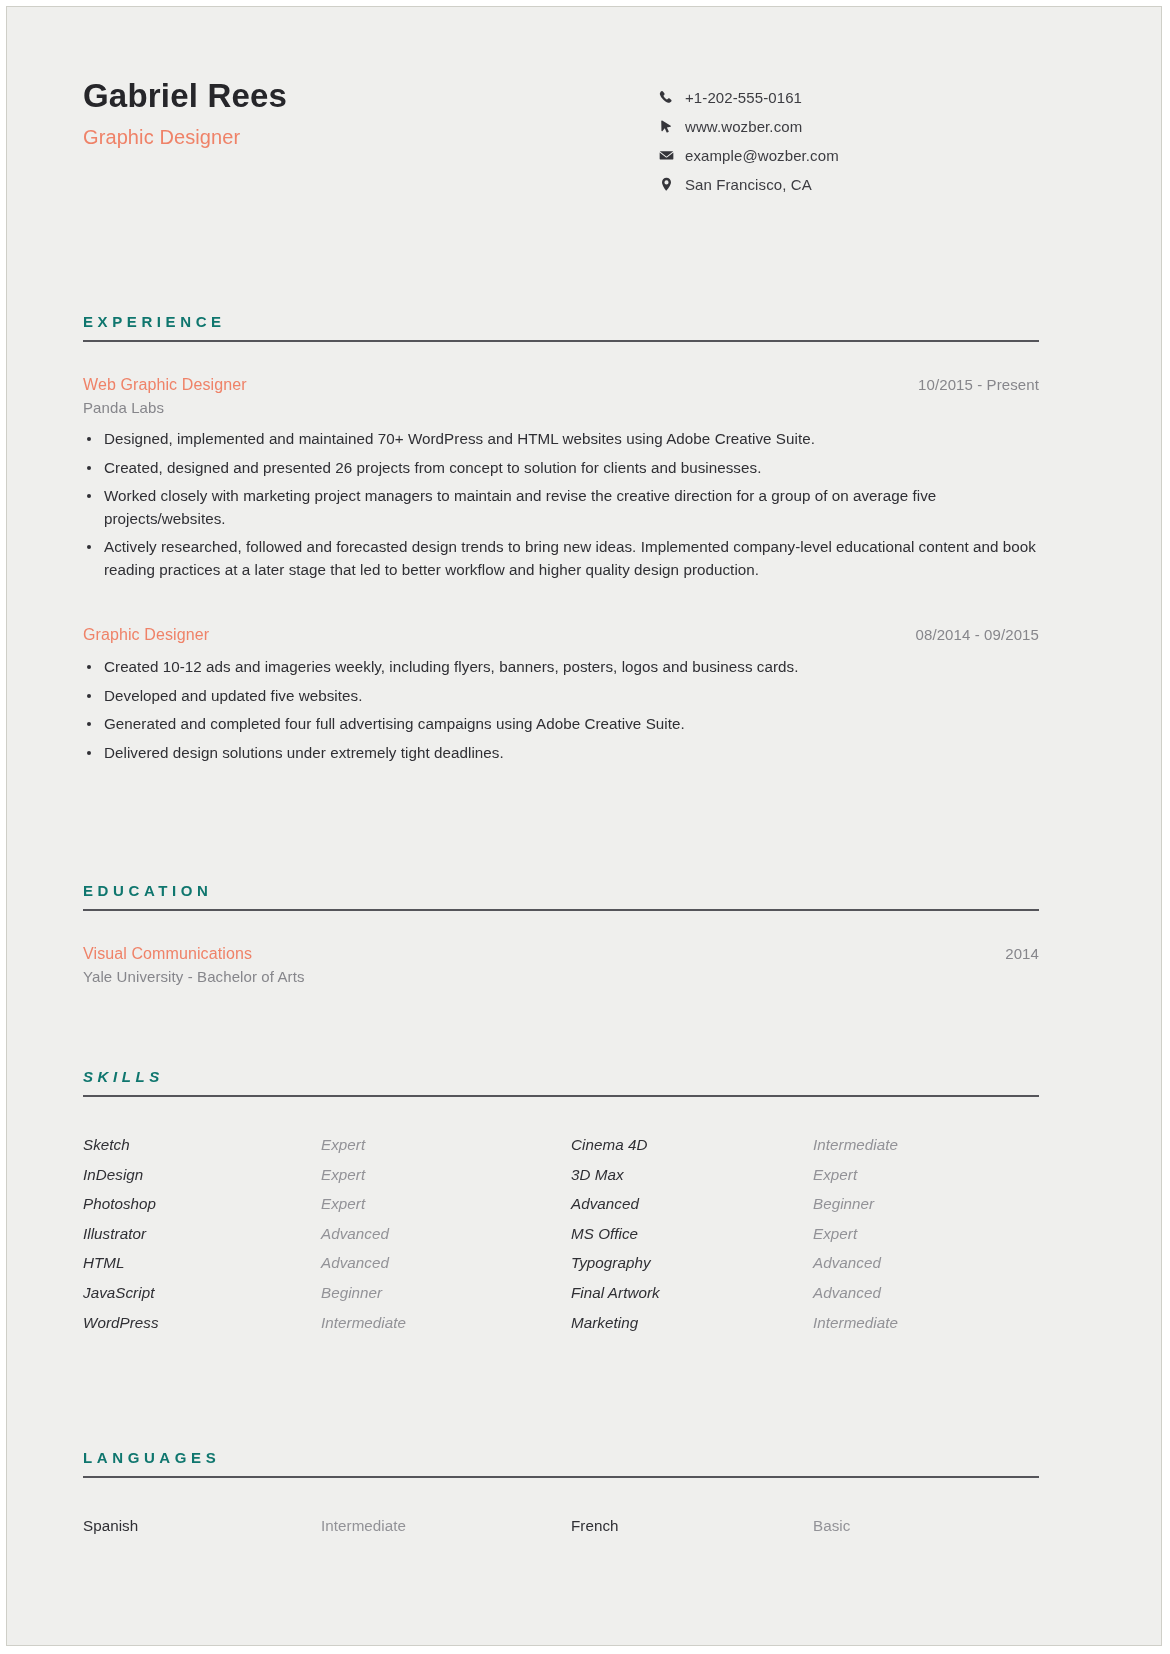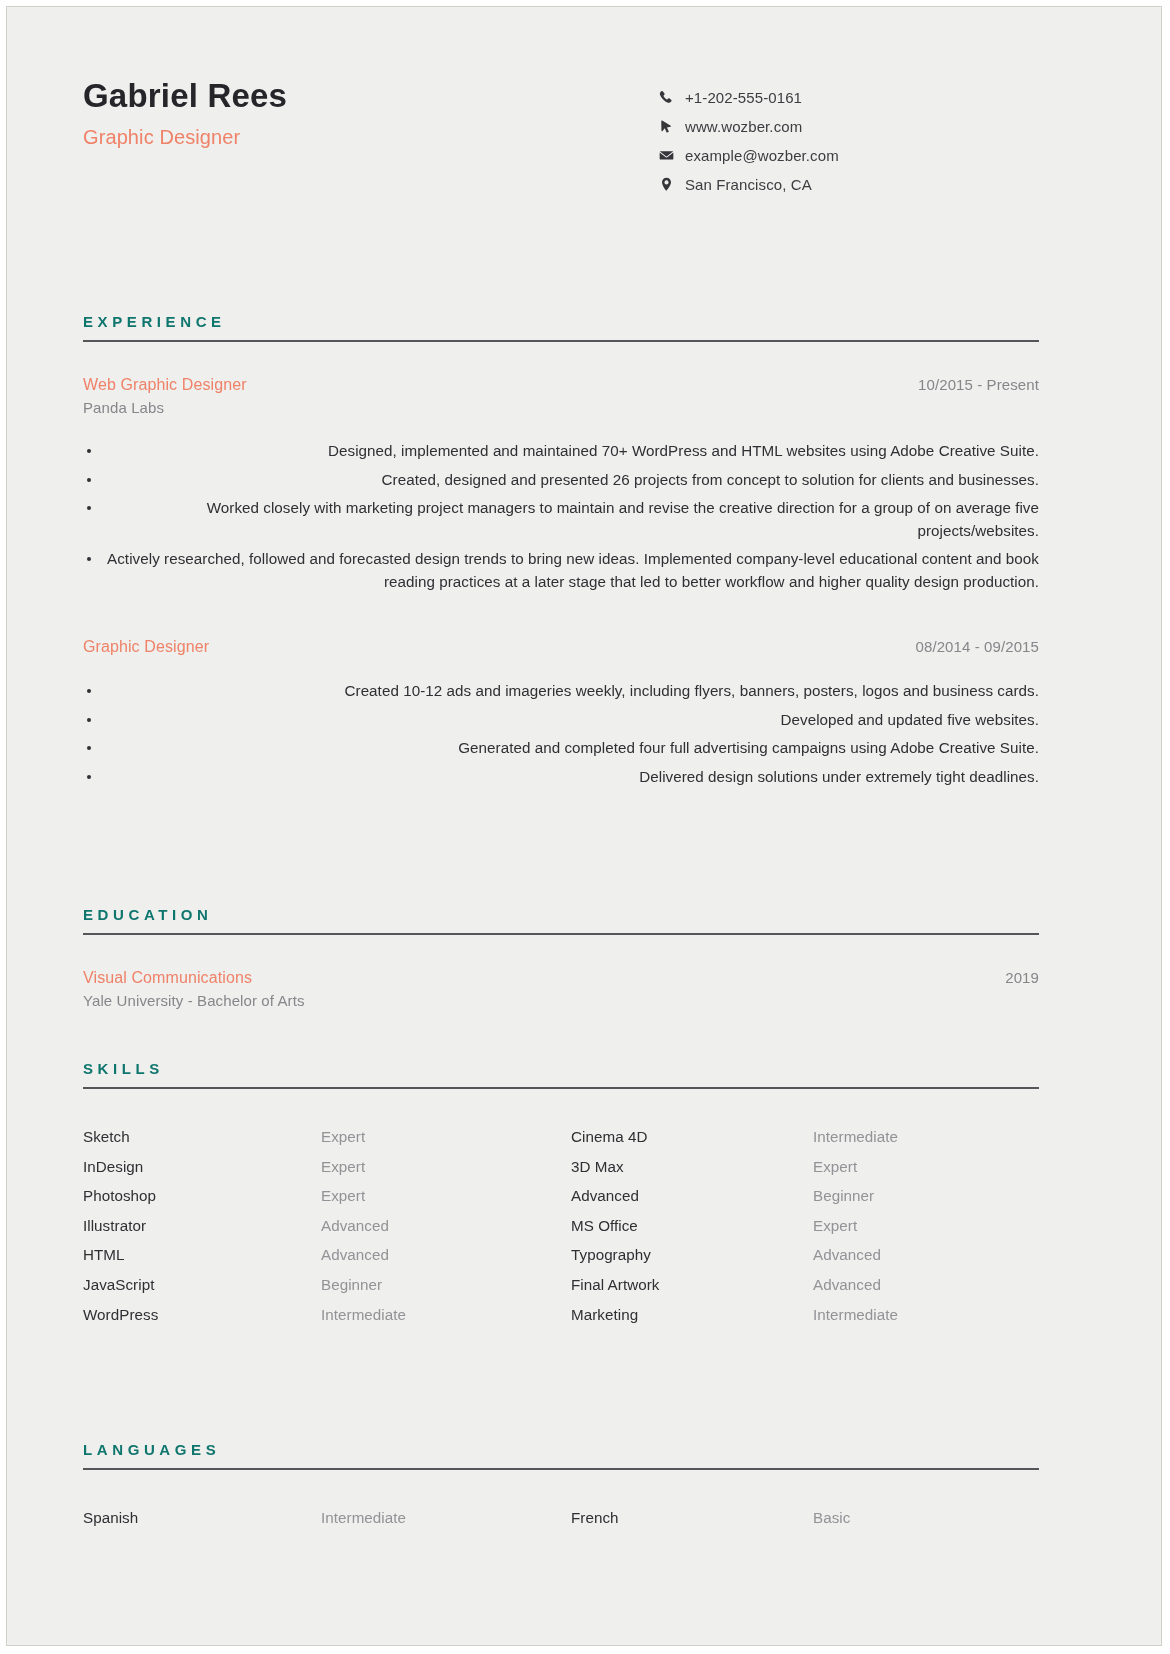--- a/index.html
+++ b/index.html
@@ -87,21 +87,21 @@
     font-size: 15px;
     font-weight: bold;
     letter-spacing: 4.6px;
     color: #0f766e;
     padding-bottom: 10px;
     border-bottom: 2px solid #55555a;
   }
 
   .sec-experience { margin-top: 94px; }
   .sec-education  { margin-top: 118px; }
-  .sec-skills     { margin-top: 51px; }
+  .sec-skills     { margin-top: 83px; font-style: italic; }
   .sec-languages  { margin-top: 112px; }
 
   
   .entry { margin-top: 34px; }
   .entry + .entry { margin-top: 45px; }
 
   .entry-top {
     display: flex;
     justify-content: space-between;
     align-items: baseline;
@@ -123,22 +123,21 @@
 
   .entry-org {
     font-size: 15px;
     color: #86868b;
     margin-top: 5px;
     letter-spacing: 0.1px;
   }
 
   ul.bullets {
     list-style: none;
-    margin-top: 24px;
-    text-align: right;
+    margin-top: 12px;
   }
 
   ul.bullets li {
     position: relative;
     padding-left: 21px;
     font-size: 15.2px;
     color: #2f2f34;
     line-height: 1.48;
     margin-bottom: 6px;
     letter-spacing: 0.05px;
@@ -282,21 +281,21 @@
         </ul>
       </div>
     </div>
 
     <div class="section sec-education">
       <div class="section-head">EDUCATION</div>
 
       <div class="edu-entry">
         <div class="entry-top">
           <span class="edu-degree">Visual Communications</span>
-          <span class="entry-date">2019</span>
+          <span class="entry-date">2014</span>
         </div>
         <div class="edu-school">Yale University - Bachelor of Arts</div>
       </div>
     </div>
 
     <div class="section sec-skills">
       <div class="section-head">SKILLS</div>
 
       <div class="kv-grid">
         <div class="kv-name">Sketch</div>

